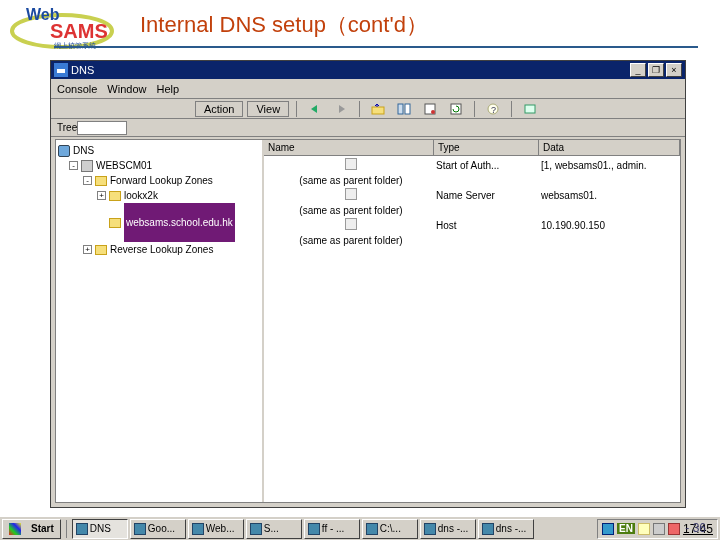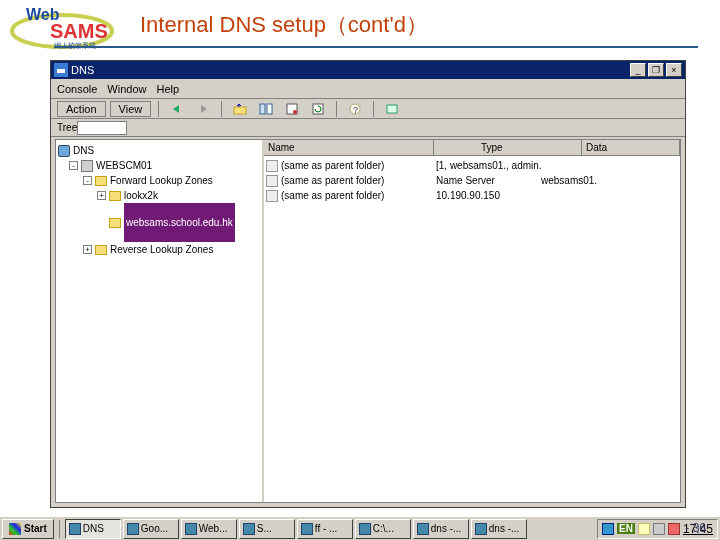--- a/index.html
+++ b/index.html
@@ -77,21 +77,21 @@
     height: 20px;
     display: flex;
     align-items: center;
     gap: 10px;
     padding: 0 6px;
     border-bottom: 1px solid #808080;
     font-size: 11px;
     color: #000;
     background:#d4d0c8;
   }
-  .toolbar { gap:4px; }
+  .toolbar { gap:4px;justify-content:center; }
   .tbtn {
     width: 22px; height: 18px;
     border: 1px solid #d4d0c8;
     display:flex; align-items:center; justify-content:center;
   }
   .sep { width:1px; height:16px; background:#808080; margin:0 3px;}
   .action-pill {
     border:1px solid #808080;
     padding:1px 8px;
     background:#d4d0c8;
@@ -142,44 +142,44 @@
     display:flex;
     background:#d4d0c8;
     border-bottom:1px solid #808080;
     font-size:10px;
   }
   .col {
     border-right:1px solid #808080;
     padding:2px 4px;
   }
   .col.n{width:170px;}
-  .col.t{width:105px;margin-left:43px;}
+  .col.t{width:105px;}
   .col.d{flex:1;}
   .recs{padding:2px;}
   .rec{display:flex;line-height:15px;}
-  .rec span.n{width:170px;display:flex;gap:3px;align-items:center;}
+  .rec span.n{width:170px;display:flex;gap:3px;align-items:center;flex-direction:column;}
   .rec span.t{width:105px;}
   .rec span.d{flex:1;}
   .recicon{width:12px;height:12px;background:#eee;border:1px solid #999;display:inline-block;}
   
   .taskbar{
     position:absolute;
     left:0;right:0;bottom:0;
     height:24px;
     background:#d4d0c8;
     border-top:1px solid #fff;
     display:flex;
     align-items:center;
     font-size:10px;
     gap:2px;
     padding:0 2px;
   }
   .start{
     height:20px;
-    display:flex;align-items:center;gap:3px;
+    display:flex;align-items:center;gap:10px;
     border:1px solid #fff;
     border-right-color:#404040;border-bottom-color:#404040;
     padding:0 6px;
     font-weight:bold;
   }
   .task{
     height:20px;width:56px;
     border:1px solid #fff;
     border-right-color:#404040;border-bottom-color:#404040;
     padding:0 3px;
@@ -347,35 +347,37 @@
         <div class="col n">Name</div>
         <div class="col t">Type</div>
         <div class="col d">Data</div>
       </div>
       <div class="recs" id="recs">
           <div class="rec">
             <span class="n">
               <span class="recicon"></span>
               <span>(same as parent folder)</span>
             </span>
+            <span class="t">Start of Auth...</span>
             <span class="d">[1, websams01., admin.</span>
           </div>
           <div class="rec">
             <span class="n">
               <span class="recicon"></span>
               <span>(same as parent folder)</span>
             </span>
             <span class="t">Name Server</span>
             <span class="d">websams01.</span>
           </div>
           <div class="rec">
             <span class="n">
               <span class="recicon"></span>
               <span>(same as parent folder)</span>
             </span>
+            <span class="t">Host</span>
             <span class="d">10.190.90.150</span>
           </div>
         </div>
     </div>
   </div>
 </div>
 
 <div class="taskbar">
   <div class="start">
     <span class="tiny flag"></span>

